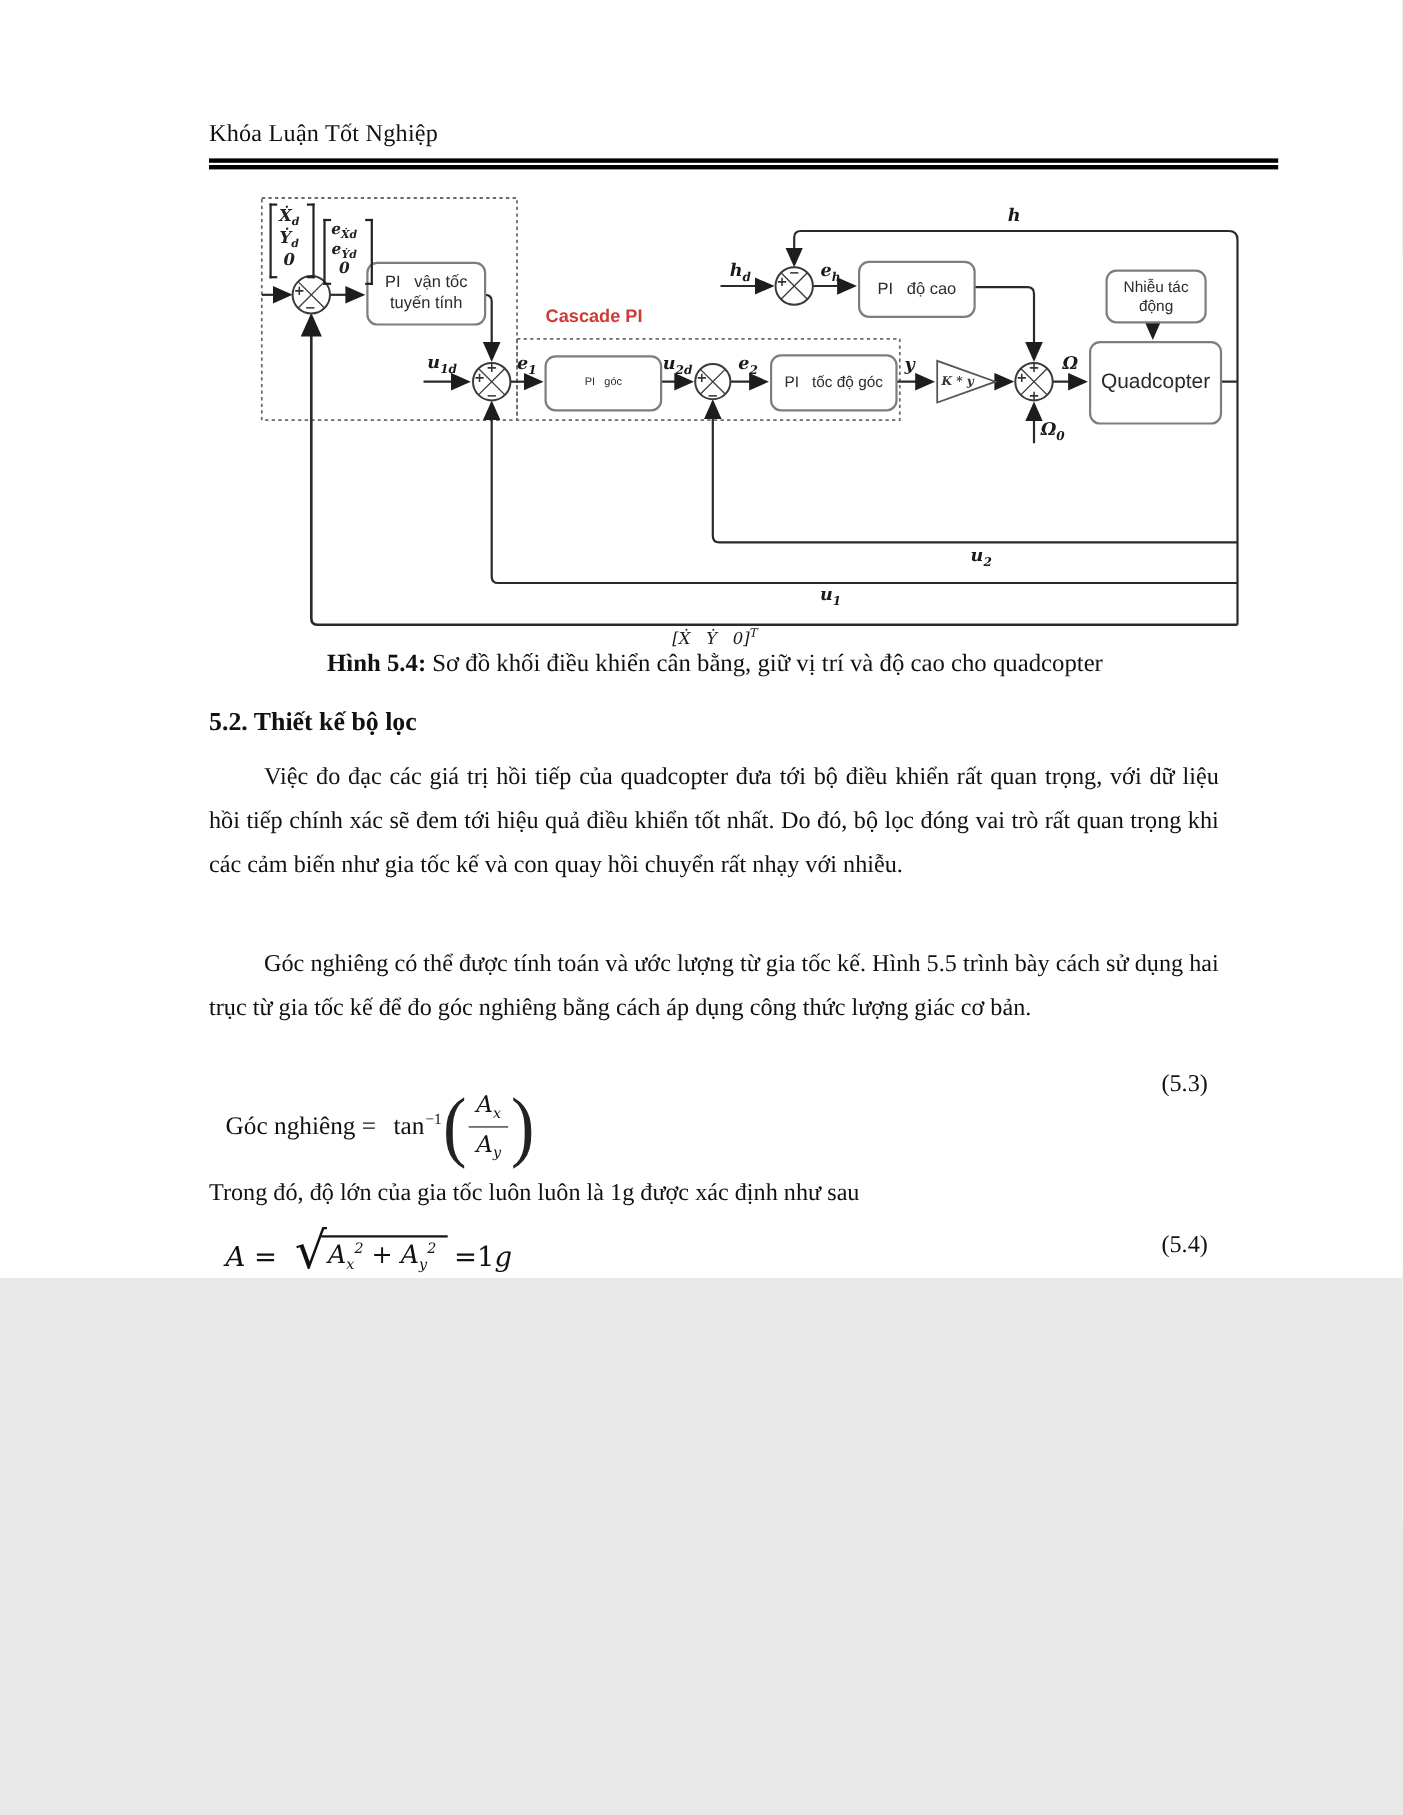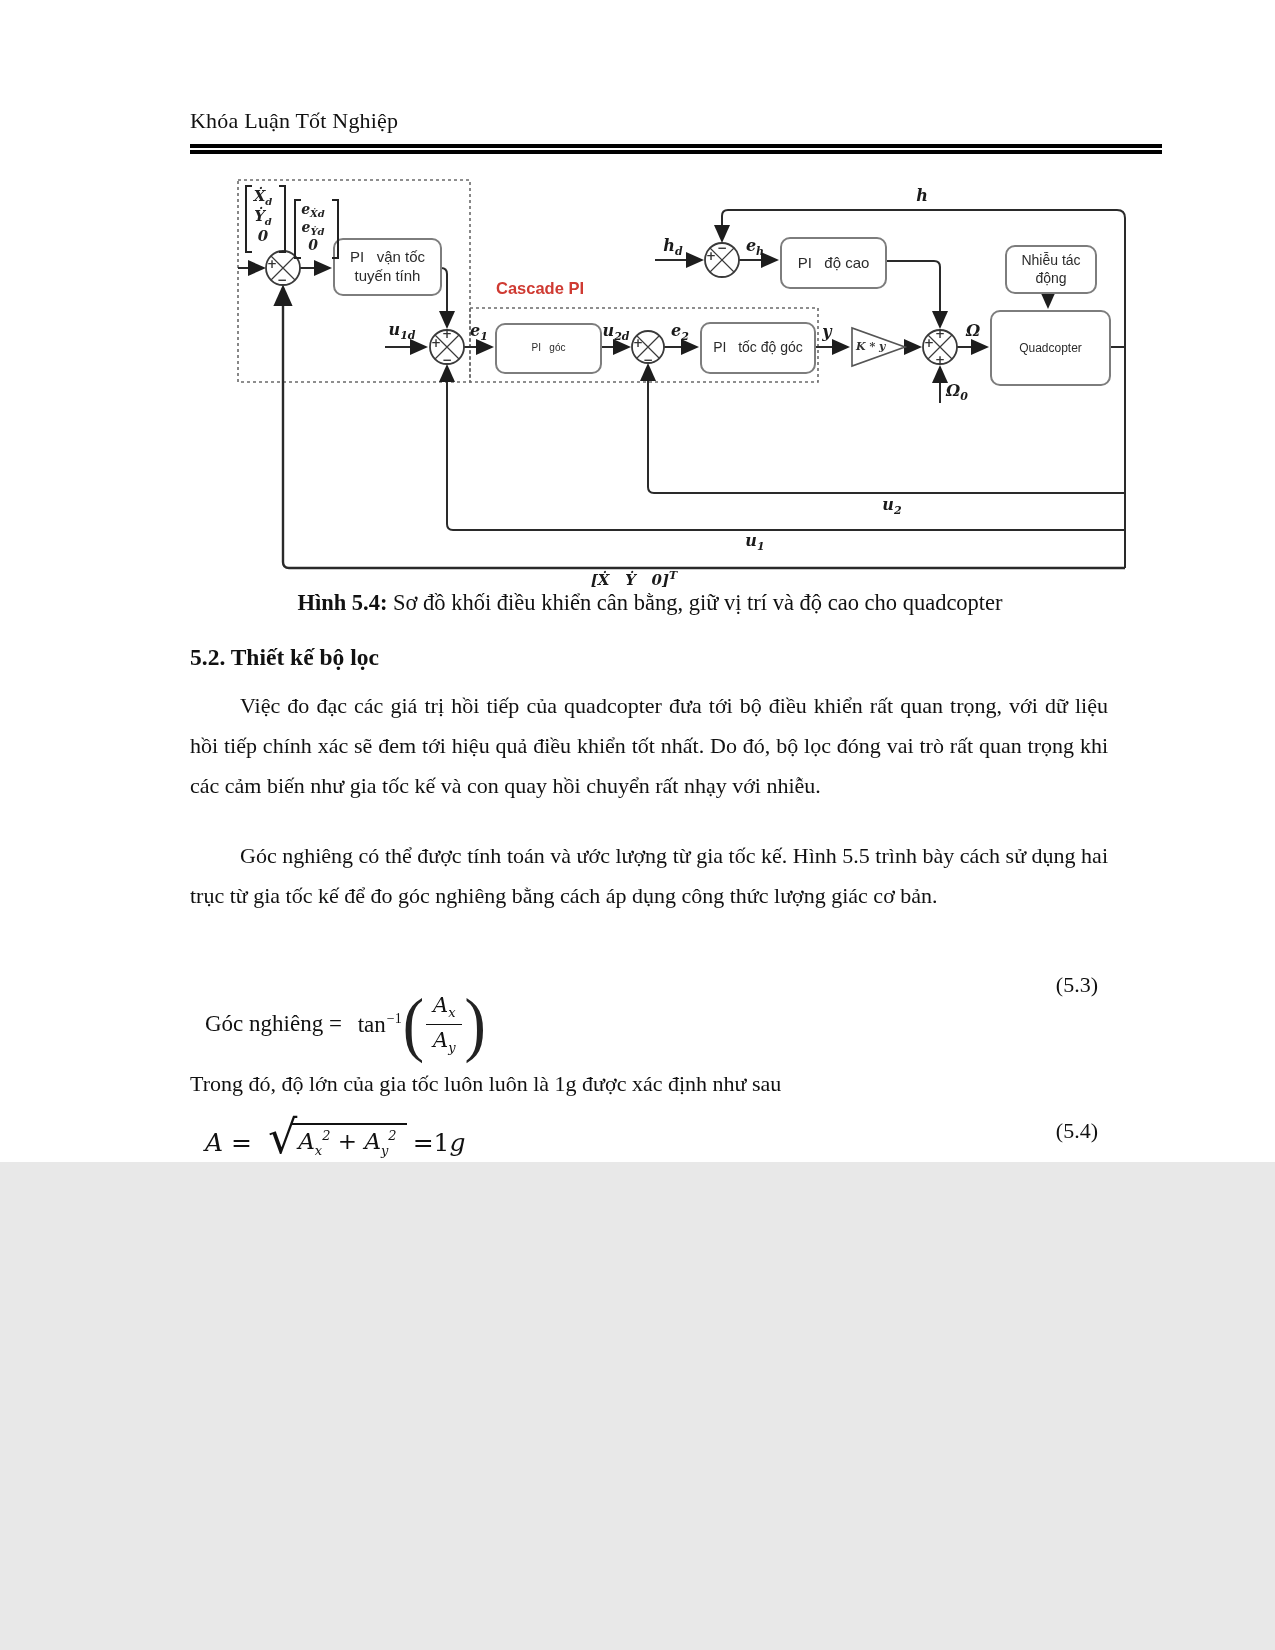--- a/index.html
+++ b/index.html
@@ -31,21 +31,21 @@
   .br.r{border-left:none}
   #cascade-label{position:absolute;left:301px;top:119px;font:700 16.5px "Liberation Sans",sans-serif;color:#cf3a32;white-space:pre}
   #gain-label{position:absolute;left:661px;top:180px;font:italic 600 11px "DejaVu Serif",serif;color:#333;white-space:pre}
   
   .para{position:absolute;left:190px;width:918px;font-size:22px;line-height:40px;
         text-align:justify;text-indent:50px}
   #caption{left:190px;top:590px;width:920px;text-align:center;font-size:22.5px}
   #caption b{font-weight:700}
   #section-heading{left:190px;top:644px;font-size:23.5px;font-weight:700}
   #para1{top:686px}
-  #para2{top:836px}
+  #para2{top:856px}
   #para3{top:1064px;text-indent:0;text-align:left}
   
   .eq{position:absolute;left:205px;width:905px}
   .eqnum{position:absolute;right:12px;top:0;font-size:22px;font-style:normal}
   #eq53{top:972px;height:104px}
   #eq53 .row{display:flex;align-items:center;height:104px;font-size:23px}
   .bigparen{font-size:64px;font-weight:400;line-height:.9;transform:scaleY(1.12);color:#222}
   .frac{display:inline-flex;flex-direction:column;align-items:center;margin:0 2px;
         font-family:"DejaVu Serif",serif;font-style:italic;font-size:21px}
   .frac .num{border-bottom:1.6px solid #111;padding:0 7px 3px}
@@ -159,21 +159,21 @@
     <div class="block" style="left:505px;top:162px;width:112px;height:48px;font-size:14px">
       <div>PI   tốc độ góc</div>
     </div>
     <div class="block" style="left:585px;top:77px;width:103px;height:48px;font-size:15px">
       <div>PI   độ cao</div>
     </div>
     <div class="block" style="left:810px;top:85px;width:88px;height:45px;font-size:14px">
       <div>Nhiễu tác</div>
       <div>động</div>
     </div>
-    <div class="block" style="left:795px;top:150px;width:117px;height:72px;font-size:12px">
+    <div class="block" style="left:795px;top:150px;width:117px;height:72px;font-size:19px">
       <div>Quadcopter</div>
     </div>
 
     <span id="cascade-label">Cascade PI</span>
     <span id="gain-label">K * y</span>
 
     <div class="br l" style="left:50px;top:25px;height:64px"></div>
     <div class="br r" style="left:84px;top:25px;height:64px"></div>
     <span class="vrow" style="left:68px;top:37px;font-size:15px"><span>Ẋ</span><sub>d</sub></span>
     <span class="vrow" style="left:68px;top:57px;font-size:15px"><span>Ẏ</span><sub>d</sub></span>
@@ -189,21 +189,21 @@
     <span class="sig" style="left:421px;top:172px"><span>u</span><sub>2d</sub></span>
     <span class="sig" style="left:485px;top:172px"><span>e</span><sub>2</sub></span>
     <span class="sig" style="left:632px;top:171px"><span>y</span></span>
     <span class="sig" style="left:778px;top:170px"><span>Ω</span></span>
     <span class="sig" style="left:762px;top:232px;font-weight:600"><span>Ω</span><sub>0</sub></span>
     <span class="sig" style="left:727px;top:35px;font-weight:600"><span>h</span></span>
     <span class="sig" style="left:478px;top:87px;font-weight:600"><span>h</span><sub>d</sub></span>
     <span class="sig" style="left:560px;top:87px;font-weight:700"><span>e</span><sub>h</sub></span>
     <span class="sig" style="left:697px;top:346px"><span>u</span><sub>2</sub></span>
     <span class="sig" style="left:560px;top:382px"><span>u</span><sub>1</sub></span>
-    <span class="sig" style="left:439px;top:419px;font-size:15px;font-weight:700"><span>[Ẋ   Ẏ   0]</span><sup>T</sup></span>
+    <span class="sig" style="left:455px;top:419px;font-size:15px;font-weight:400"><span>[Ẋ   Ẏ   0]</span><sup>T</sup></span>
   </div>
 
   <div class="abs" id="caption">
     <b>Hình 5.4:</b><span> Sơ đồ khối điều khiển cân bằng, giữ vị trí và độ cao cho quadcopter</span>
   </div>
 
   <div class="abs" id="section-heading">5.2. Thiết kế bộ lọc</div>
   <div class="para" id="para1">Việc đo đạc các giá trị hồi tiếp của quadcopter đưa tới bộ điều khiển rất quan trọng, với dữ liệu hồi tiếp chính xác sẽ đem tới hiệu quả điều khiển tốt nhất. Do đó, bộ lọc đóng vai trò rất quan trọng khi các cảm biến như gia tốc kế và con quay hồi chuyển rất nhạy với nhiễu.</div>
   <div class="para" id="para2">Góc nghiêng có thể được tính toán và ước lượng từ gia tốc kế. Hình 5.5 trình bày cách sử dụng hai trục từ gia tốc kế để đo góc nghiêng bằng cách áp dụng công thức lượng giác cơ bản.</div>
 

